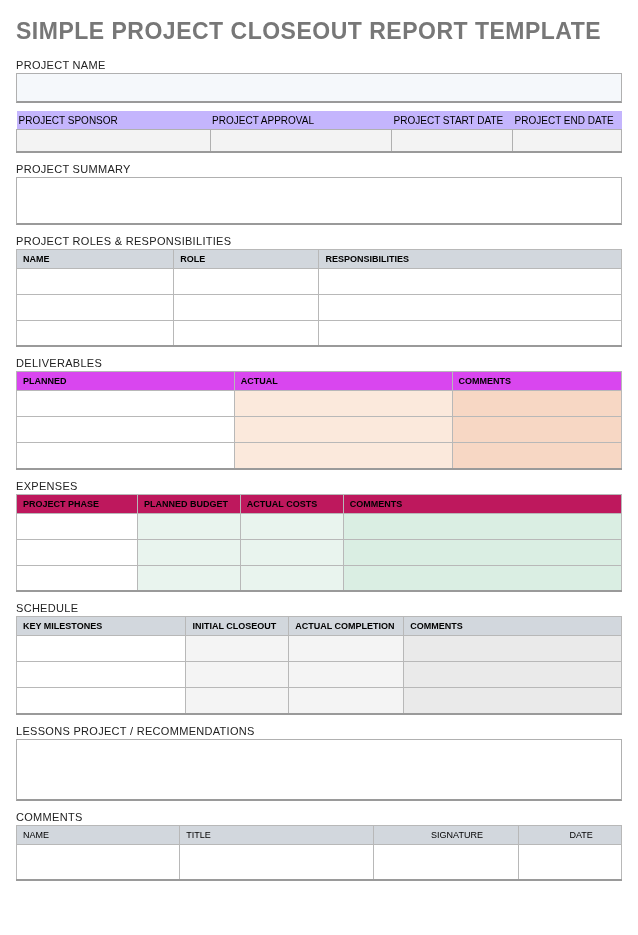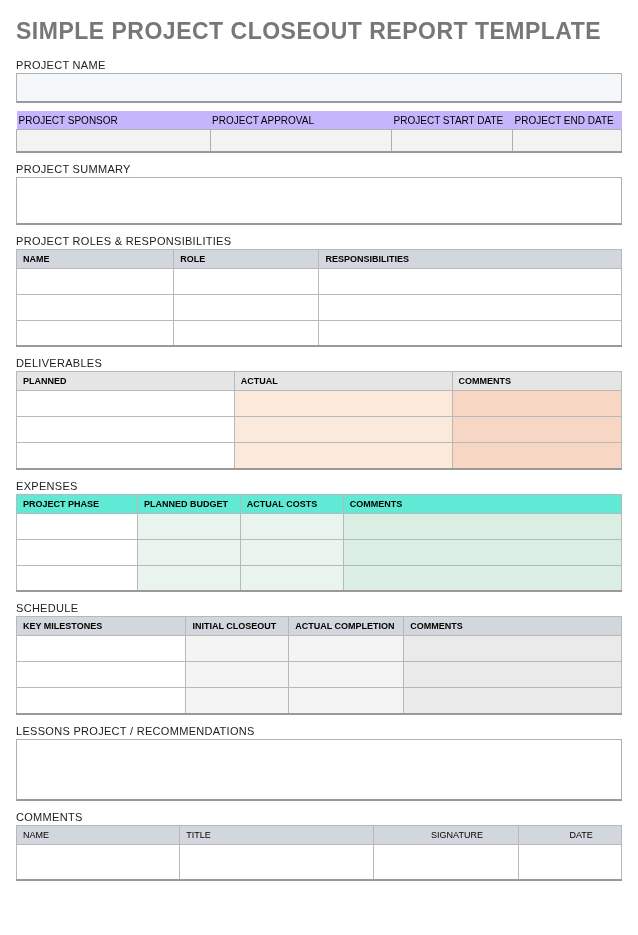--- a/index.html
+++ b/index.html
@@ -74,34 +74,34 @@
     font-size: 9px;
     font-weight: 700;
   }
   .grey tbody td {
     height: 26px;
     background: #fff;
   }
   .grey { border-bottom: 2px solid #9a9a9a; }
   
   .orange thead th {
-    background: #e5e5e5;
+    background: #d946ef;
     color: #000;
     padding: 4px 6px;
     font-size: 9px;
     font-weight: 700;
   }
   .orange tbody td { height: 26px; }
   .orange tbody td.c1 { background: #fff; }
   .orange tbody td.c2 { background: #fbe9dc; }
   .orange tbody td.c3 { background: #f7d7c4; }
   .orange { border-bottom: 2px solid #9a9a9a; }
   
   .green thead th {
-    background: #5eead4;
+    background: #be185d;
     color: #000;
     padding: 4px 6px;
     font-size: 9px;
     font-weight: 700;
   }
   .green tbody td { height: 26px; }
   .green tbody td.c1 { background: #fff; }
   .green tbody td.c2 { background: #e9f4ee; }
   .green tbody td.c3 { background: #e9f4ee; }
   .green tbody td.c4 { background: #daeee3; }

